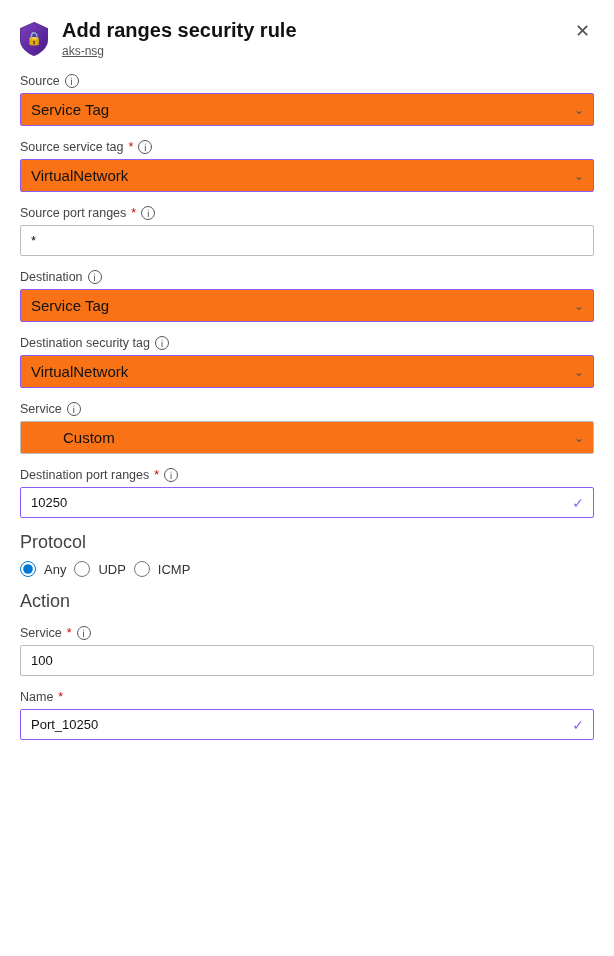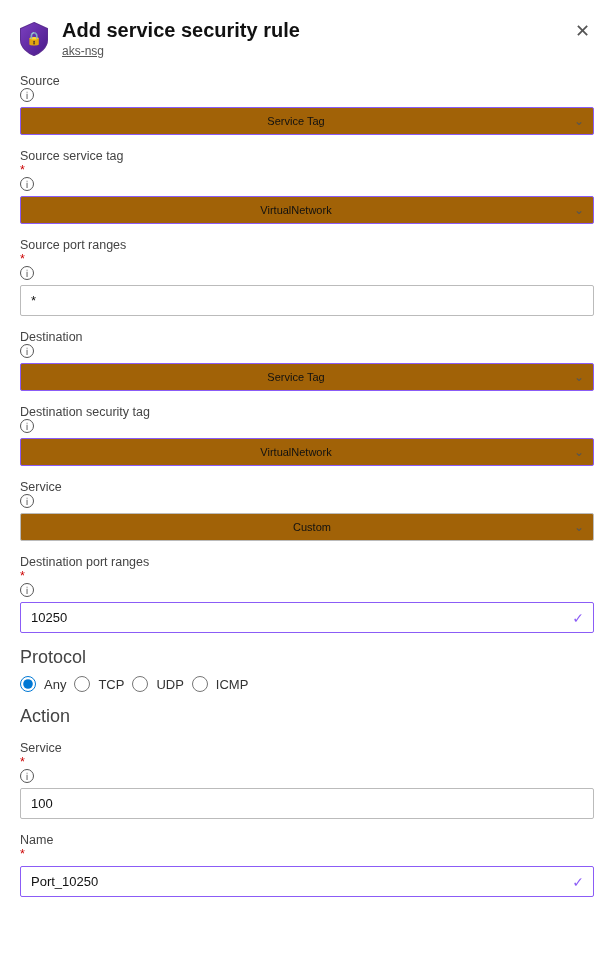--- a/index.html
+++ b/index.html
@@ -57,24 +57,25 @@
       line-height: 1;
     }
     .form-body {
       padding: 6px 20px 20px 20px;
     }
     .form-group {
       margin-bottom: 14px;
     }
     .form-label {
       display: flex;
+      align-items: center;
+      gap: 5px;
       font-size: 12.5px;
       color: #444;
       margin-bottom: 5px;
-      flex-direction: column;
     }
     .form-label .required {
       color: #c00;
     }
     .info-icon {
       width: 14px;
       height: 14px;
       border: 1.5px solid #555;
       border-radius: 50%;
       display: inline-flex;
@@ -86,27 +87,26 @@
       flex-shrink: 0;
     }
     .select-wrapper {
       position: relative;
     }
     .form-select {
       width: 100%;
       border: 1.5px solid #8b5cf6;
       border-radius: 2px;
       padding: 7px 32px 7px 10px;
-      font-size: 11px;
+      font-size: 15px;
       color: #111;
-      background: #a16207;
+      background: #f97316;
       appearance: none;
       cursor: pointer;
       outline: none;
-      text-align: center;
     }
     .select-chevron {
       position: absolute;
       right: 10px;
       top: 50%;
       transform: translateY(-50%);
       pointer-events: none;
       color: #555;
       font-size: 12px;
     }
@@ -176,21 +176,21 @@
         <path d="M18 3 L31 9 L31 20 C31 27.5 23.5 33 18 35 C12.5 33 5 27.5 5 20 L5 9 Z" fill="url(#shieldGrad)"></path>
         <defs>
           <linearGradient id="shieldGrad" x1="0" y1="0" x2="1" y2="1">
             <stop offset="0%" stop-color="#7b3fbf"></stop>
             <stop offset="100%" stop-color="#4a1a8a"></stop>
           </linearGradient>
         </defs>
         <text x="18" y="23" text-anchor="middle" font-size="13" fill="#fff" font-weight="bold">🔒</text>
       </svg>
       <div class="panel-title-text">
-        <h1>Add service security rule</h1>
+        <h1>Add ranges security rule</h1>
         <div class="subtitle">aks-nsg</div>
       </div>
     </div>
     <button class="close-btn">✕</button>
   </div>
 
   <div class="form-body">
 
     <div class="form-group">
       <div class="form-label">
@@ -293,24 +293,20 @@
         <span class="check-icon">✓</span>
       </div>
     </div>
 
     <div class="form-group">
       <div class="section-label">Protocol</div>
       <div class="radio-group">
         <label class="radio-item">
           <input type="radio" name="protocol" checked="" style="">
           <span class="radio-label">Any</span>
-        </label>
-        <label class="radio-item">
-          <input type="radio" name="protocol" style="">
-          <span class="radio-label">TCP</span>
         </label>
         <label class="radio-item">
           <input type="radio" name="protocol" style="">
           <span class="radio-label">UDP</span>
         </label>
         <label class="radio-item">
           <input type="radio" name="protocol" style="">
           <span class="radio-label">ICMP</span>
         </label>
       </div>

